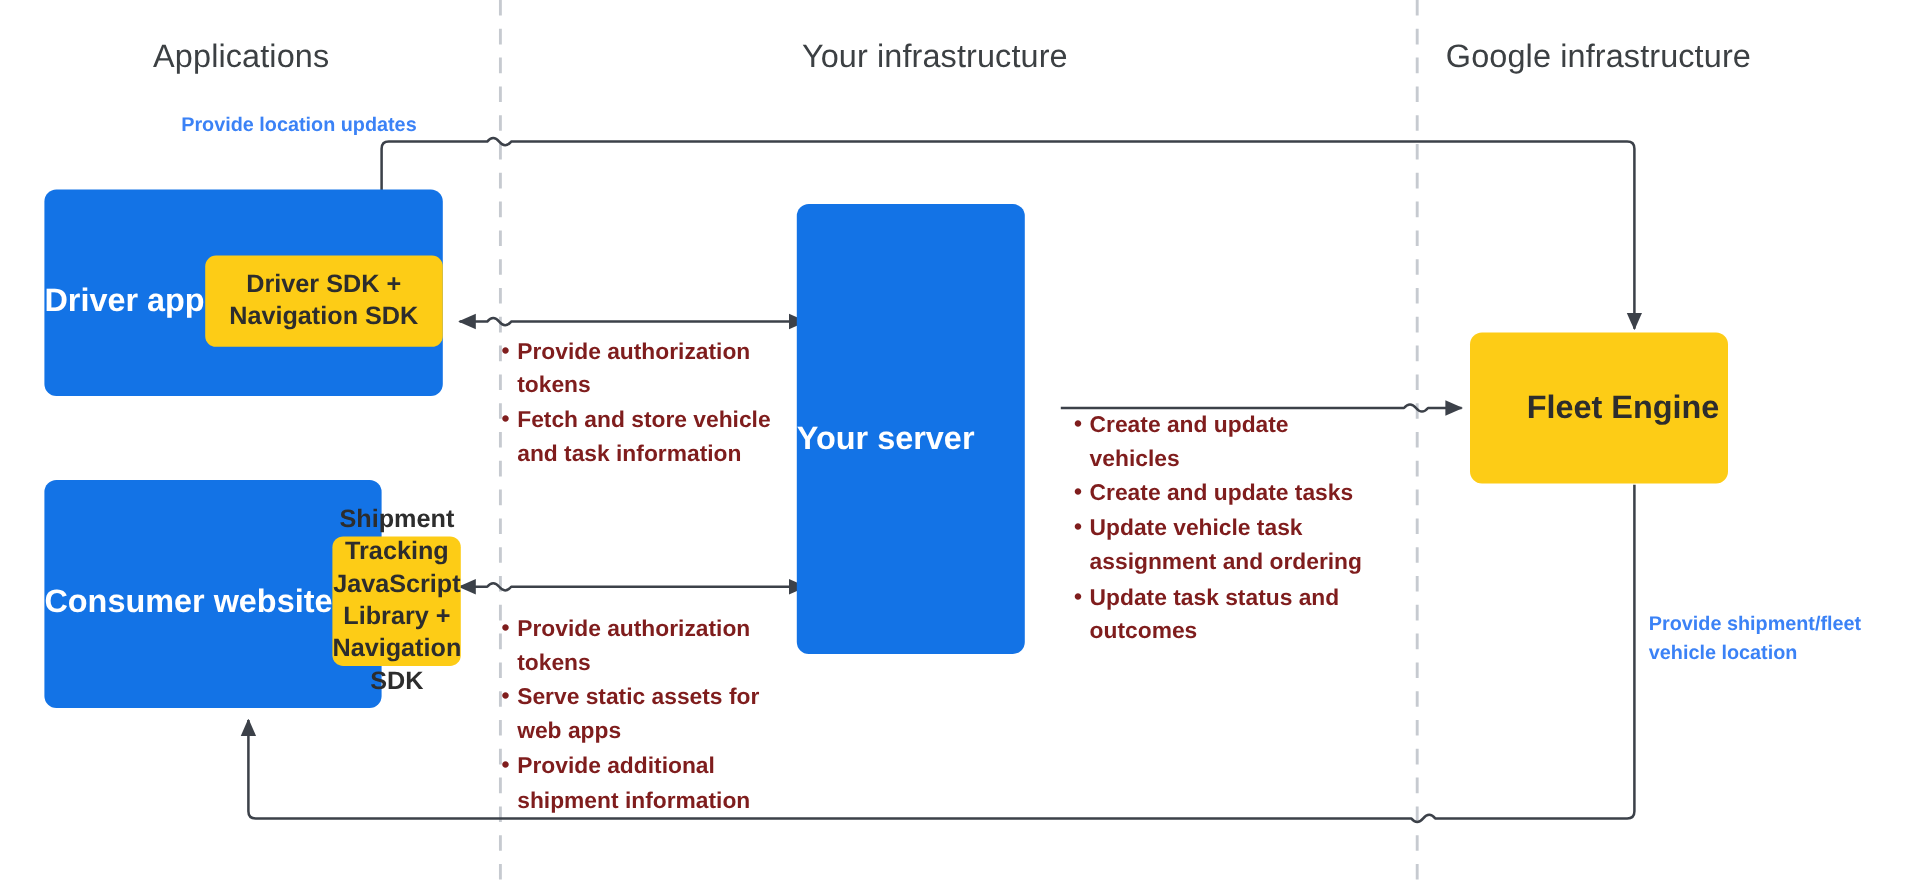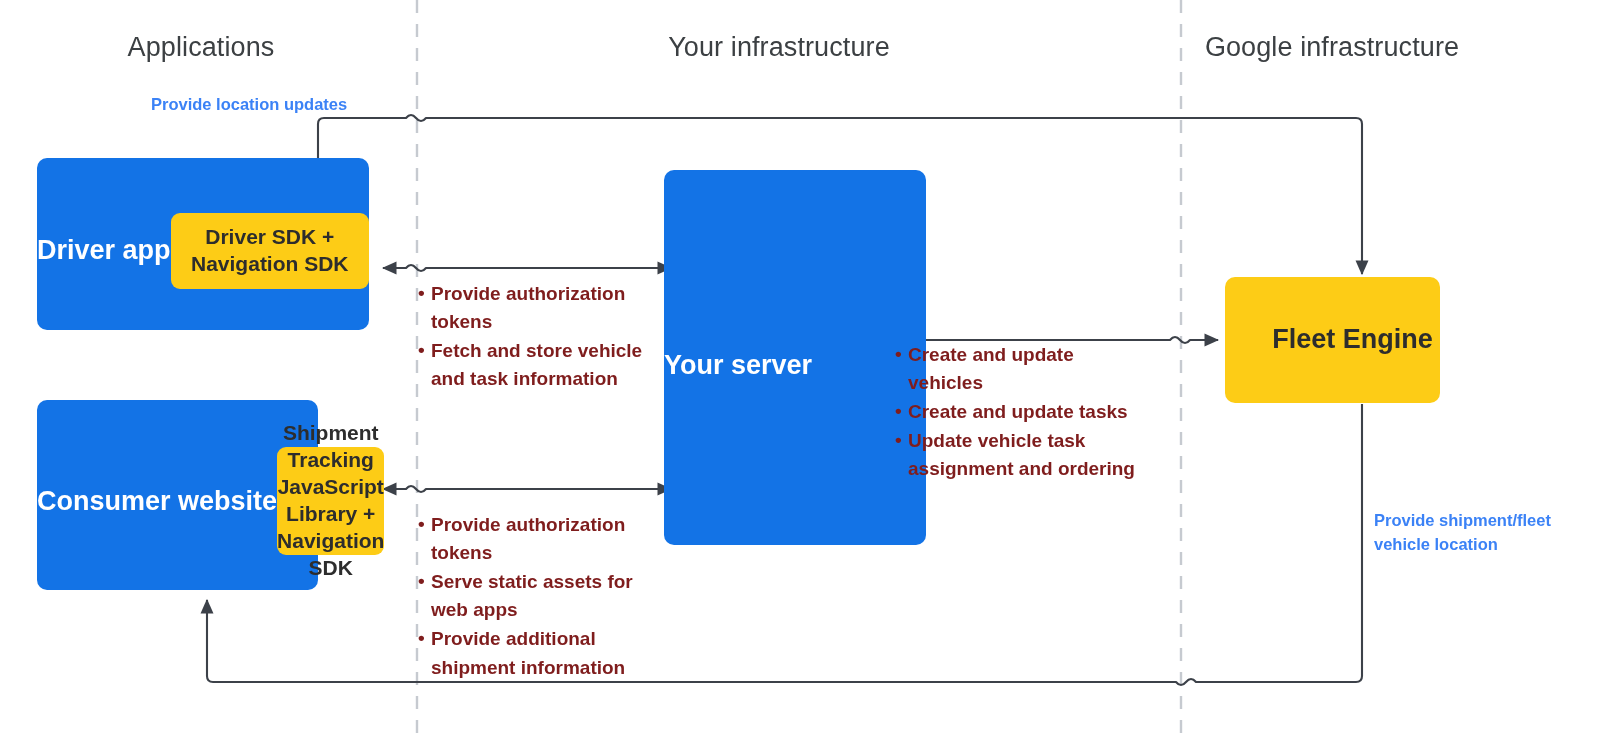--- a/index.html
+++ b/index.html
@@ -179,21 +179,21 @@
     </div>
   </div>
 
   <div class="node blue" style="left:37px; top:400px; width:281px; height:190px;">
     <div class="node-title" style="margin-top:13px;">Consumer website</div>
     <div class="inner-box" style="width:274px; height:108px; margin-top:12px;">
       <span>Shipment Tracking<br>JavaScript Library  +<br>Navigation SDK</span>
     </div>
   </div>
 
-  <div class="node blue" style="left:664px; top:170px; width:262px; height:375px;">
+  <div class="node blue" style="left:664px; top:170px; width:190px; height:375px;">
     <div class="node-title" style="margin-top:16px;">Your server</div>
   </div>
 
   <div class="node yellow" style="left:1225px; top:277px; width:215px; height:126px; justify-content:center;">
     <div class="node-title dark">Fleet Engine</div>
   </div>
 
   <div class="edge-label" style="left:151px; top:93px;">Provide location updates</div>
 
   <div class="edge-label" style="left:1374px; top:509px;">Provide shipment/fleet<br>vehicle location</div>
@@ -211,16 +211,17 @@
         <li>Serve static assets for web apps</li>
         <li>Provide additional shipment information</li>
       </ul>
   </div>
 
   <div class="bullets" style="left:895px; top:341px; width:250px;">
     <ul>
         <li>Create and update vehicles</li>
         <li>Create and update tasks</li>
         <li>Update vehicle task assignment and ordering</li>
+        <li>Update task status and outcomes</li>
       </ul>
   </div>
 
 </div>
 
 </body></html>

